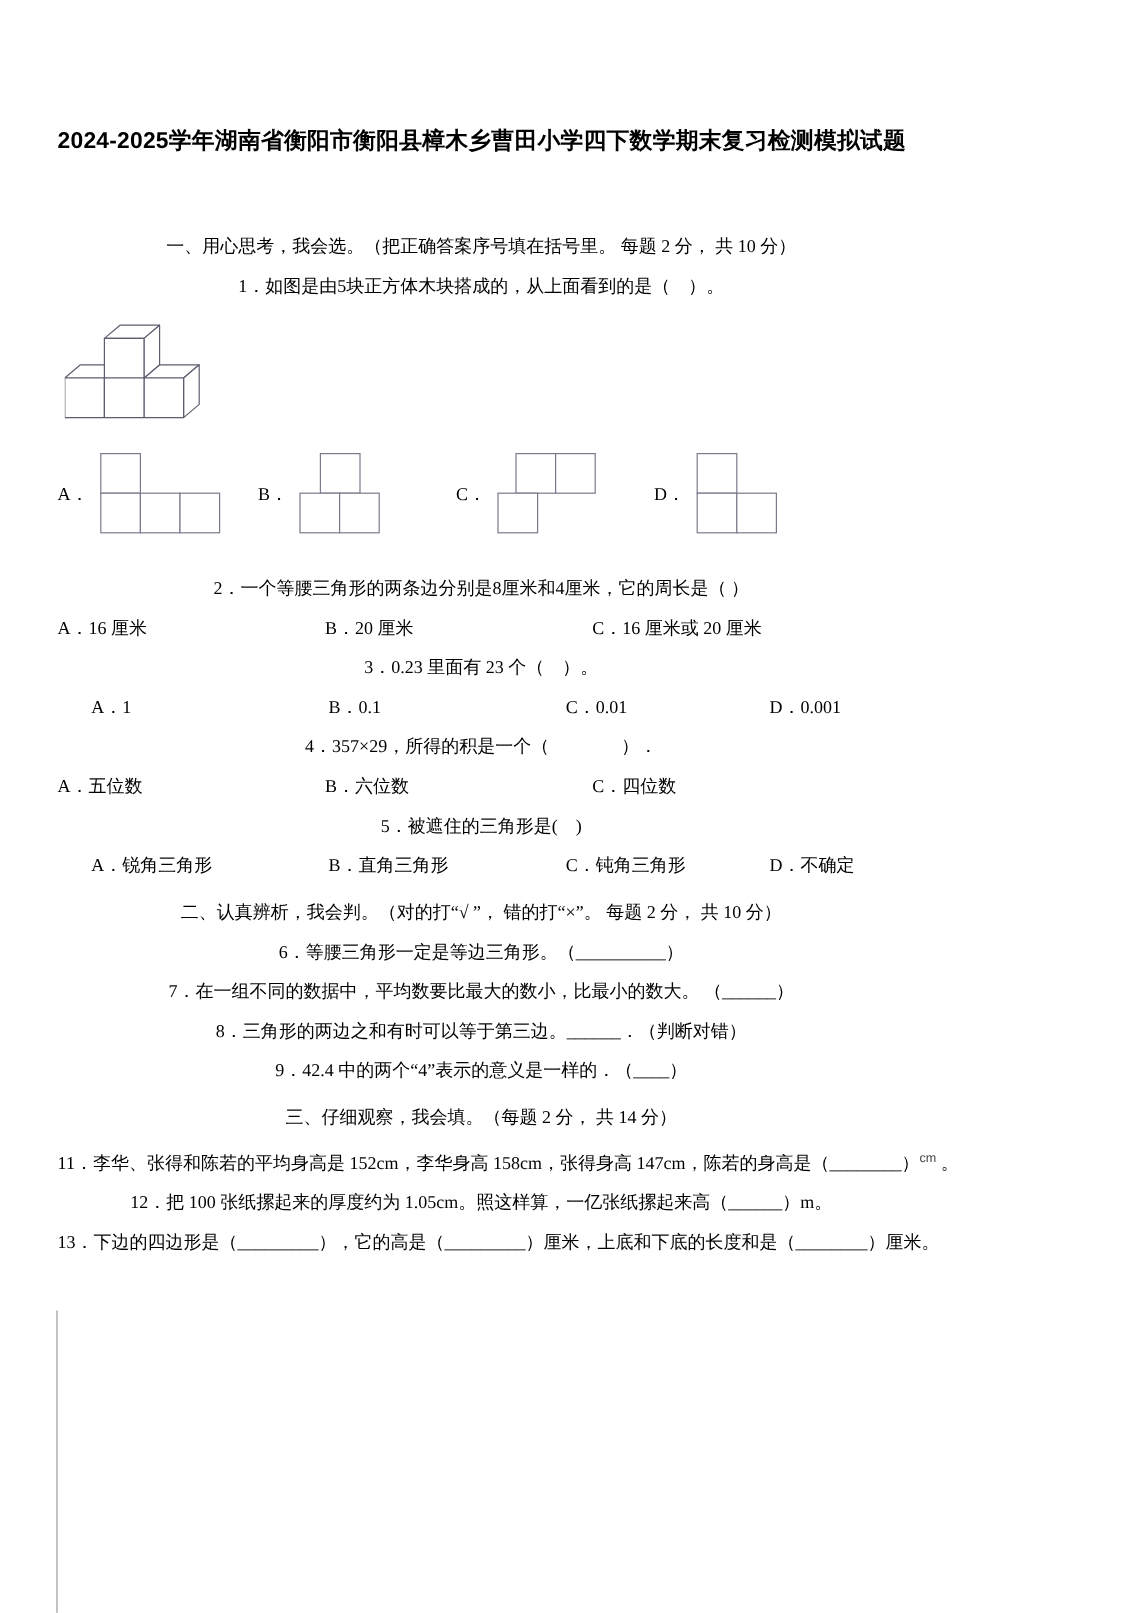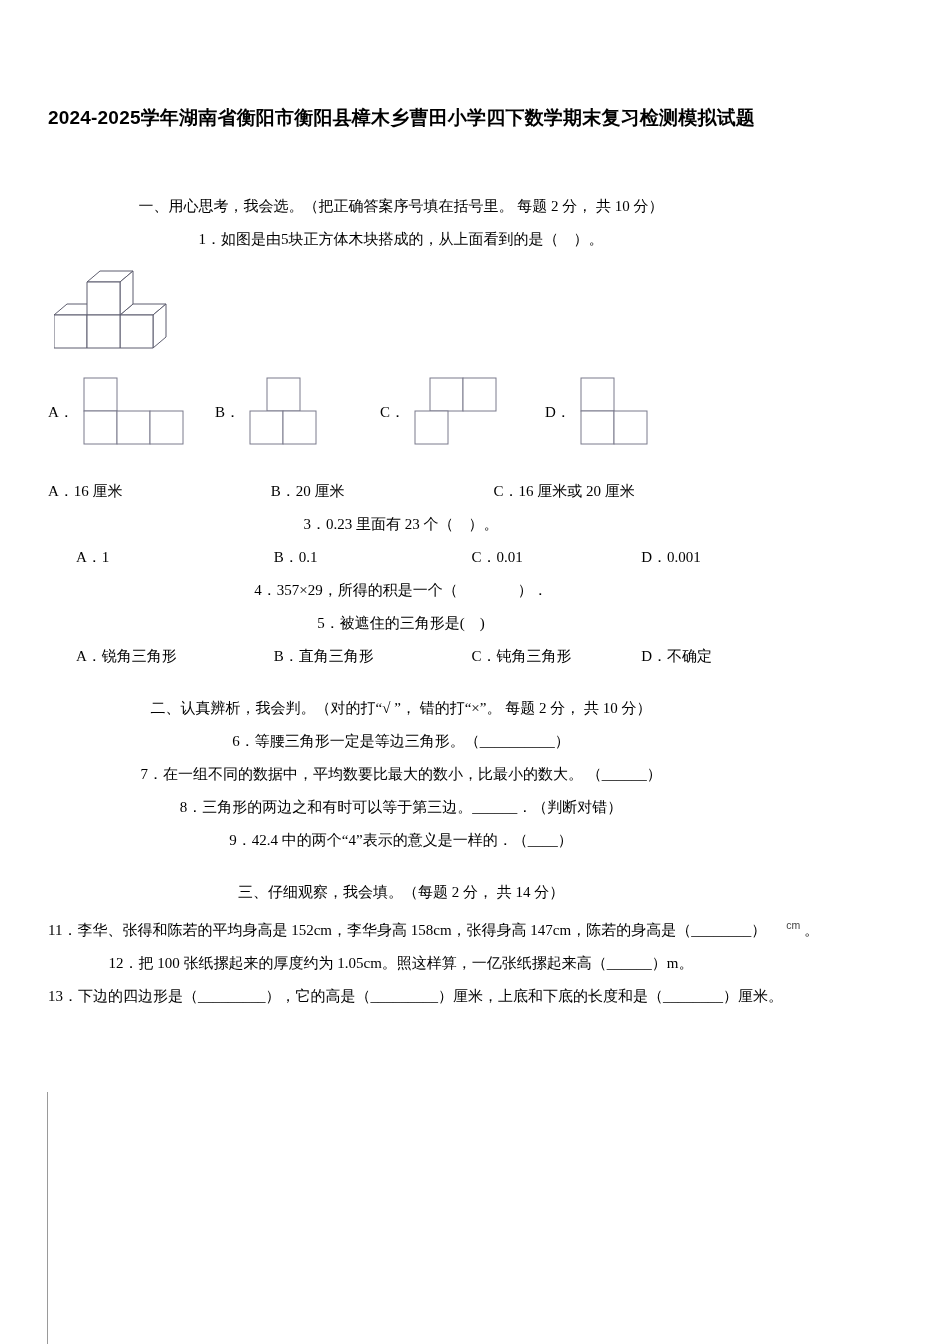--- a/index.html
+++ b/index.html
@@ -8,34 +8,34 @@
     font-family:"Liberation Serif","DejaVu Serif",serif;color:#000;
   }
   .page{position:relative;width:798px;height:1344px;background:#fff;}
   .content{padding:104px 44px 0 48px;}
   .title{
     font-family:"Liberation Sans","DejaVu Sans",sans-serif;
     font-weight:bold;font-size:19px;line-height:27px;margin:0 0 64px 0;
     white-space:nowrap;letter-spacing:.2px;
   }
   .line{font-size:15px;line-height:22px;margin:0 0 11px 0;white-space:nowrap;text-align:center;}
-  .sec-gap{margin-top:30px;}
+  .sec-gap{margin-top:17px;}
   .figure-wrap{margin:14px 0 10px 6px;height:96px;}
   .q1-options{display:flex;align-items:center;margin:14px 0 30px 0;height:76px;}
   .q1-slot{display:flex;align-items:center;}
   .q1-slot.a{width:167px;}
   .q1-slot.b{width:165px;}
   .q1-slot.c{width:165px;}
   .q1-slot.d{flex:1;}
   .q1-label{font-size:15px;margin-right:8px;}
   .opt-row{font-size:15px;line-height:22px;margin:0 0 11px 0;white-space:nowrap;}
   .opt3{display:inline-block;width:219px;}
   .opt4{display:inline-block;width:166px;margin-left:28px;}
   .optlast{display:inline-block;}
-  .sup{font-size:10.5px;vertical-align:super;font-family:"Liberation Sans","DejaVu Sans",sans-serif;color:#444;margin-left:20px;}
+  .sup{font-size:10.5px;vertical-align:super;font-family:"Liberation Sans","DejaVu Sans",sans-serif;color:#444;}
   .stray-line{position:absolute;left:47px;top:1092px;width:1px;height:252px;background:#9a9a9a;}
   svg{display:block;}
 </style>
 </head>
 <body>
 
 <div class="page">
   <div class="content">
 
     <h1 class="title">2024-2025学年湖南省衡阳市衡阳县樟木乡曹田小学四下数学期末复习检测模拟试题</h1>
@@ -97,35 +97,41 @@
         <svg width="70" height="72" viewBox="0 0 70 72">
           <g fill="#ffffff" stroke="#7a7a8c" stroke-width="1">
             <rect x="2" y="2" width="33" height="33"></rect>
             <rect x="2" y="35" width="33" height="33"></rect>
             <rect x="35" y="35" width="33" height="33"></rect>
           </g>
         </svg>
       </div>
     </div>
 
+    <p class="line">2．一个等腰三角形的两条边分别是8厘米和4厘米，它的周长是（ ）</p>
     <p class="opt-row">
       <span class="opt3">A．16 厘米</span>
       <span class="opt3">B．20 厘米</span>
       <span class="optlast">C．16 厘米或 20 厘米</span>
     </p>
 
     <p class="line">3．0.23 里面有 23 个（　）。</p>
     <p class="opt-row">
       <span class="opt4">A．1</span>
       <span class="opt4">B．0.1</span>
       <span class="opt4">C．0.01</span>
       <span class="optlast">D．0.001</span>
     </p>
 
     <p class="line">4．357×29，所得的积是一个（　　　　）．</p>
+    <p class="opt-row">
+      <span class="opt3">A．五位数</span>
+      <span class="opt3">B．六位数</span>
+      <span class="optlast">C．四位数</span>
+    </p>
 
     <p class="line">5．被遮住的三角形是(　)</p>
     <p class="opt-row">
       <span class="opt4">A．锐角三角形</span>
       <span class="opt4">B．直角三角形</span>
       <span class="opt4">C．钝角三角形</span>
       <span class="optlast">D．不确定</span>
     </p>
 
     <p class="line sec-gap">二、认真辨析，我会判。（对的打“√ ”， 错的打“×”。 每题 2 分， 共 10 分）</p>

